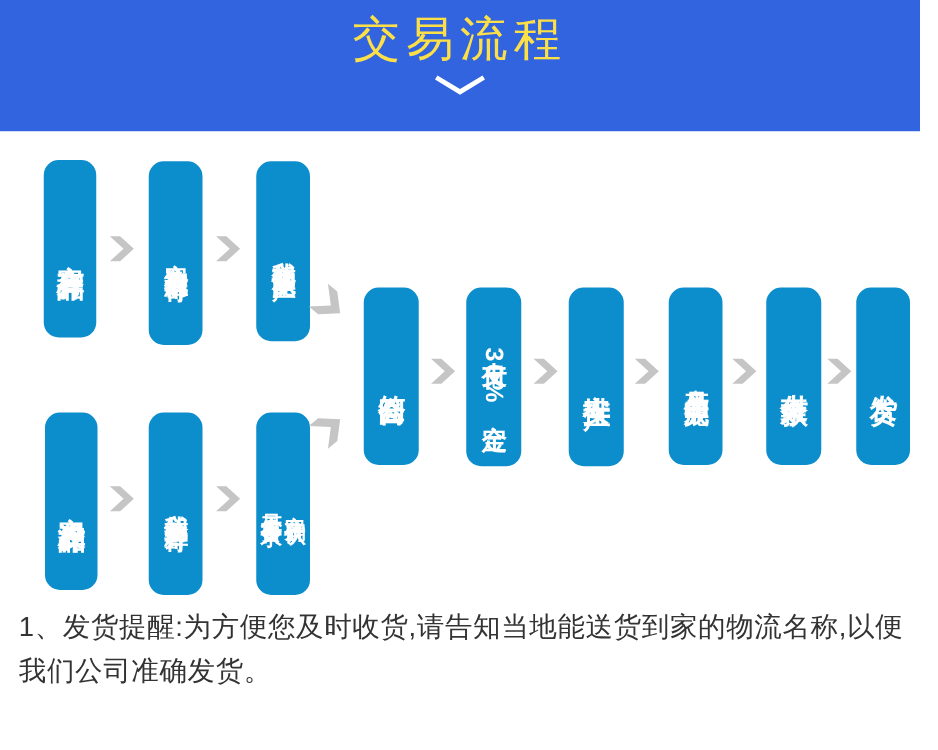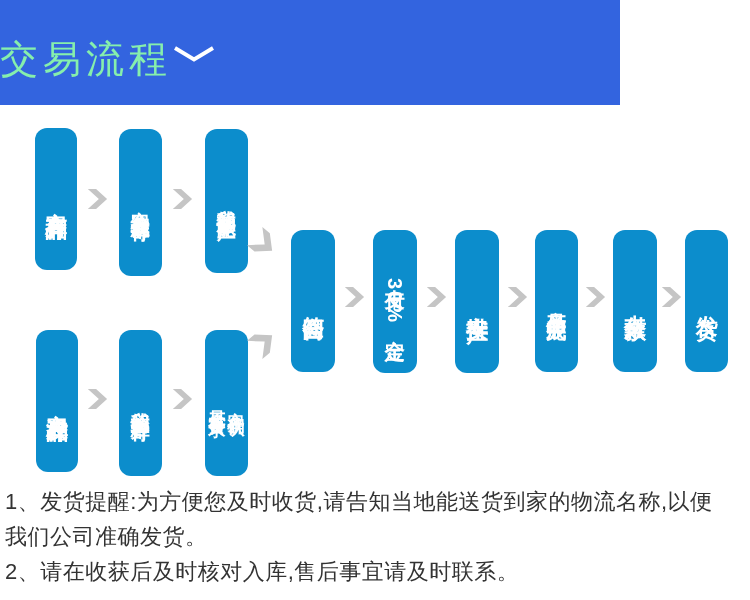--- a/index.html
+++ b/index.html
@@ -5,24 +5,24 @@
   html,body{margin:0;padding:0;}
   body{
     width:750px;height:600px;position:relative;overflow:hidden;
     background:#ffffff;
     font-family:"Liberation Sans","DejaVu Sans",sans-serif;
   }
   .canvas{position:absolute;left:0;top:0;width:750px;height:600px;}
 
   
   .header{
-    position:absolute;left:0;top:0;width:620px;height:105px;
+    position:absolute;left:0;top:0;width:736px;height:105px;
     background:var(--header-bg,#3364df);
-    display:flex;flex-direction:row;align-items:center;
-    color:#86efac;
+    display:flex;flex-direction:column;align-items:center;
+    color:#fde047;
   }
   .header .title{
     margin-top:12px;
     font-size:38px;line-height:40px;font-weight:300;
     letter-spacing:5px;
   }
   .header .subtitle{
     margin-top:3px;
     font-size:14px;line-height:16px;font-weight:400;
     letter-spacing:2.5px;
@@ -75,21 +75,21 @@
   .a-m1{left:342px;top:286px;}
   .a-m2{left:424px;top:286px;}
   .a-m3{left:505px;top:286px;}
   .a-m4{left:583px;top:286px;}
   .a-m5{left:659px;top:286px;}
   .a-merge-top{left:250px;top:230px;transform:rotate(40deg);}
   .a-merge-bot{left:250px;top:330px;transform:rotate(-40deg);}
 
   
   .notes{
-    position:absolute;left:5px;top:484px;width:725px;
+    position:absolute;left:15px;top:484px;width:725px;
     color:var(--note-text,#333333);
     font-size:22px;line-height:35px;letter-spacing:0.5px;
   }
   .notes p{margin:0;padding:0;}
 </style>
 </head>
 <body>
 
 <div class="canvas">
 
@@ -193,16 +193,15 @@
       </svg>
   </div>
   <div class="arrow a-m5">
     <svg width="24" height="22" viewBox="0 0 24 24">
         <polygon points="2,1 11,1 23,12 11,23 2,23 14,12" fill="currentColor"></polygon>
       </svg>
   </div>
 
   <div class="notes">
     <p>1、发货提醒:为方便您及时收货,请告知当地能送货到家的物流名称,以便我们公司准确发货。</p>
-    <p>2、请在收获后及时核对入库,售后事宜请及时联系。</p>
   </div>
 
 </div>
 
 </body></html>

